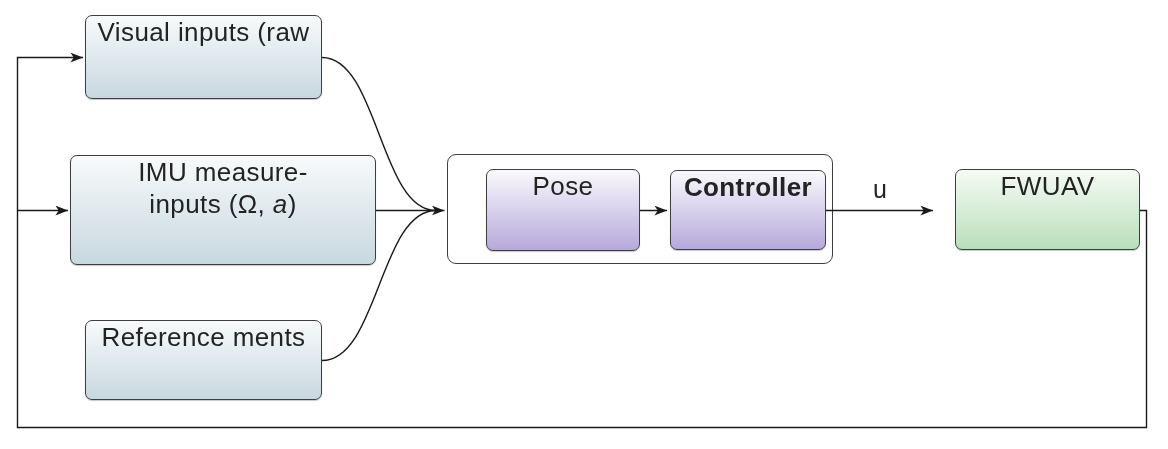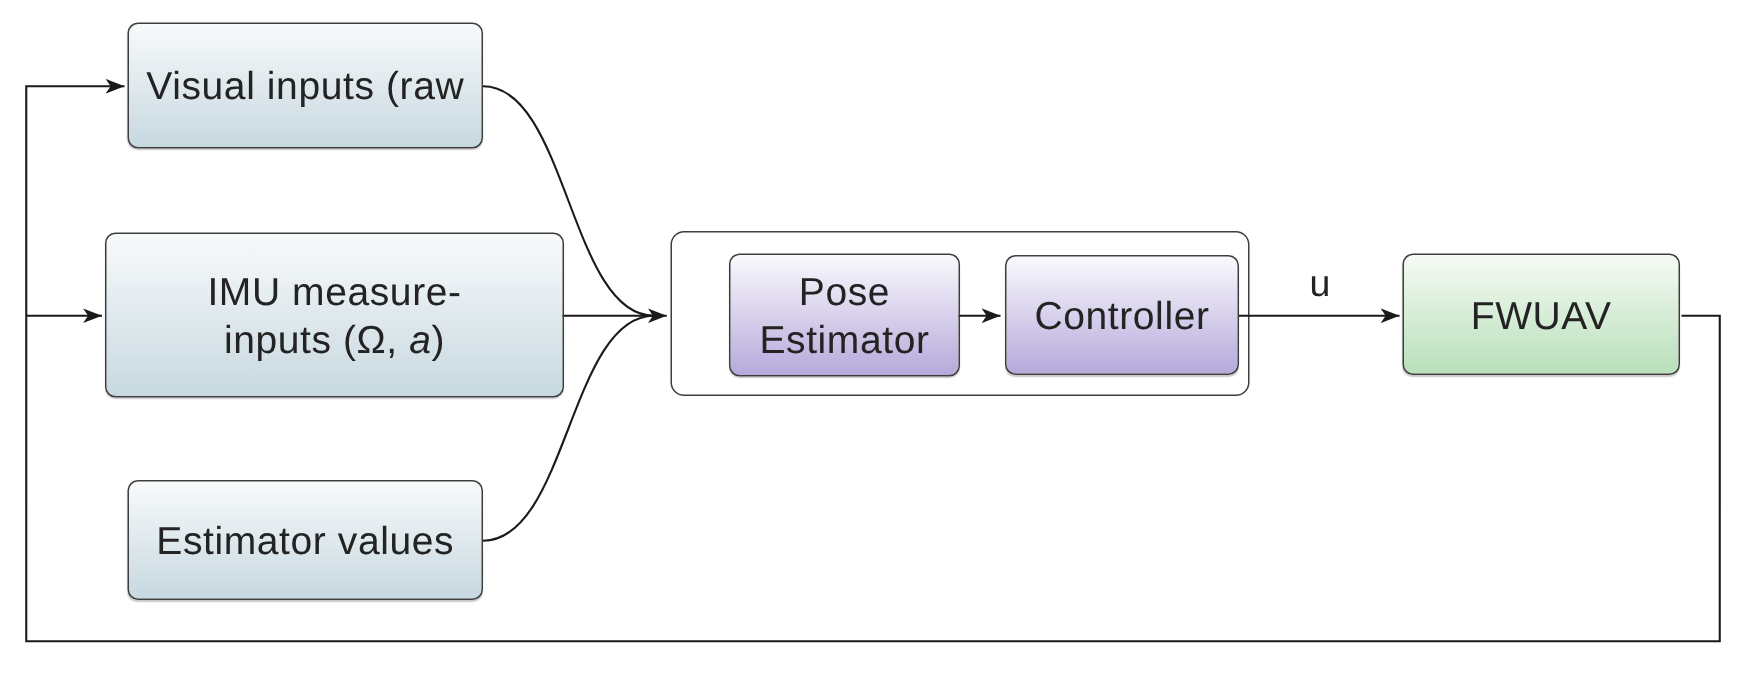--- a/index.html
+++ b/index.html
@@ -42,39 +42,39 @@
 
   .node {
     position: absolute;
     z-index: 3;
     box-sizing: border-box;
     border: 1.3px solid var(--node-border, #3e3e3e);
     border-radius: 7px;
     display: flex;
     flex-direction: column;
     align-items: center;
-    justify-content: center;
+    justify-content: flex-start;
     text-align: center;
     font-size: 26px;
     line-height: 32px;
     letter-spacing: 0.4px;
     box-shadow: 0 1px 1px rgba(0,0,0,0.22);
   }
   .node .ln { white-space: nowrap; }
   .it { font-style: italic; }
 
   .blue   { background: linear-gradient(to bottom, var(--blue-top, #f8fafb), var(--blue-bottom, #c8d9e0)); }
   .purple { background: linear-gradient(to bottom, var(--purple-top, #faf9fd), var(--purple-bottom, #b7aadc)); }
-  .green  { background: linear-gradient(to bottom, var(--green-top, #f6fbf5), var(--green-bottom, #b9dfbb)); }
+  .green  { background: linear-gradient(to bottom, var(--green-top, #f6fbf5), var(--green-bottom, #b9dfbb)); margin-left: 20px; }
 
   .node-visual    { left: 85px;  top: 15px;  width: 237px; height: 84px; }
   .node-imu       { left: 70px;  top: 155px; width: 306px; height: 110px; }
   .node-reference { left: 85px;  top: 320px; width: 237px; height: 80px; }
   .node-pose      { left: 453px; top: 169px; width: 154px; height: 82px; margin-left: 33px; }
-  .node-controller{ left: 670px; top: 170px; width: 156px; height: 80px; }
+  .node-controller{ left: 670px; top: 170px; width: 156px; height: 80px; font-weight: bold; }
   .node-fwuav     { left: 935px; top: 169px; width: 185px; height: 81px; }
 
   .u-label {
     position: absolute;
     left: 858px; top: 175px;
     width: 44px;
     text-align: center;
     font-size: 25px;
     z-index: 3;
   }
@@ -105,26 +105,25 @@
   <div class="node blue node-visual">
     <div class="ln">Visual inputs (raw</div>
   </div>
 
   <div class="node blue node-imu">
     <div class="ln">IMU measure-</div>
     <div class="ln"><span>inputs (Ω, </span><span class="it">a</span><span>)</span></div>
   </div>
 
   <div class="node blue node-reference">
-    <div class="ln">Estimator values</div>
+    <div class="ln">Reference ments</div>
   </div>
 
   <div class="node purple node-pose">
     <div class="ln">Pose</div>
-    <div class="ln">Estimator</div>
   </div>
 
   <div class="node purple node-controller">
     <div class="ln">Controller</div>
   </div>
 
   <div class="node green node-fwuav">
     <div class="ln">FWUAV</div>
   </div>
 

